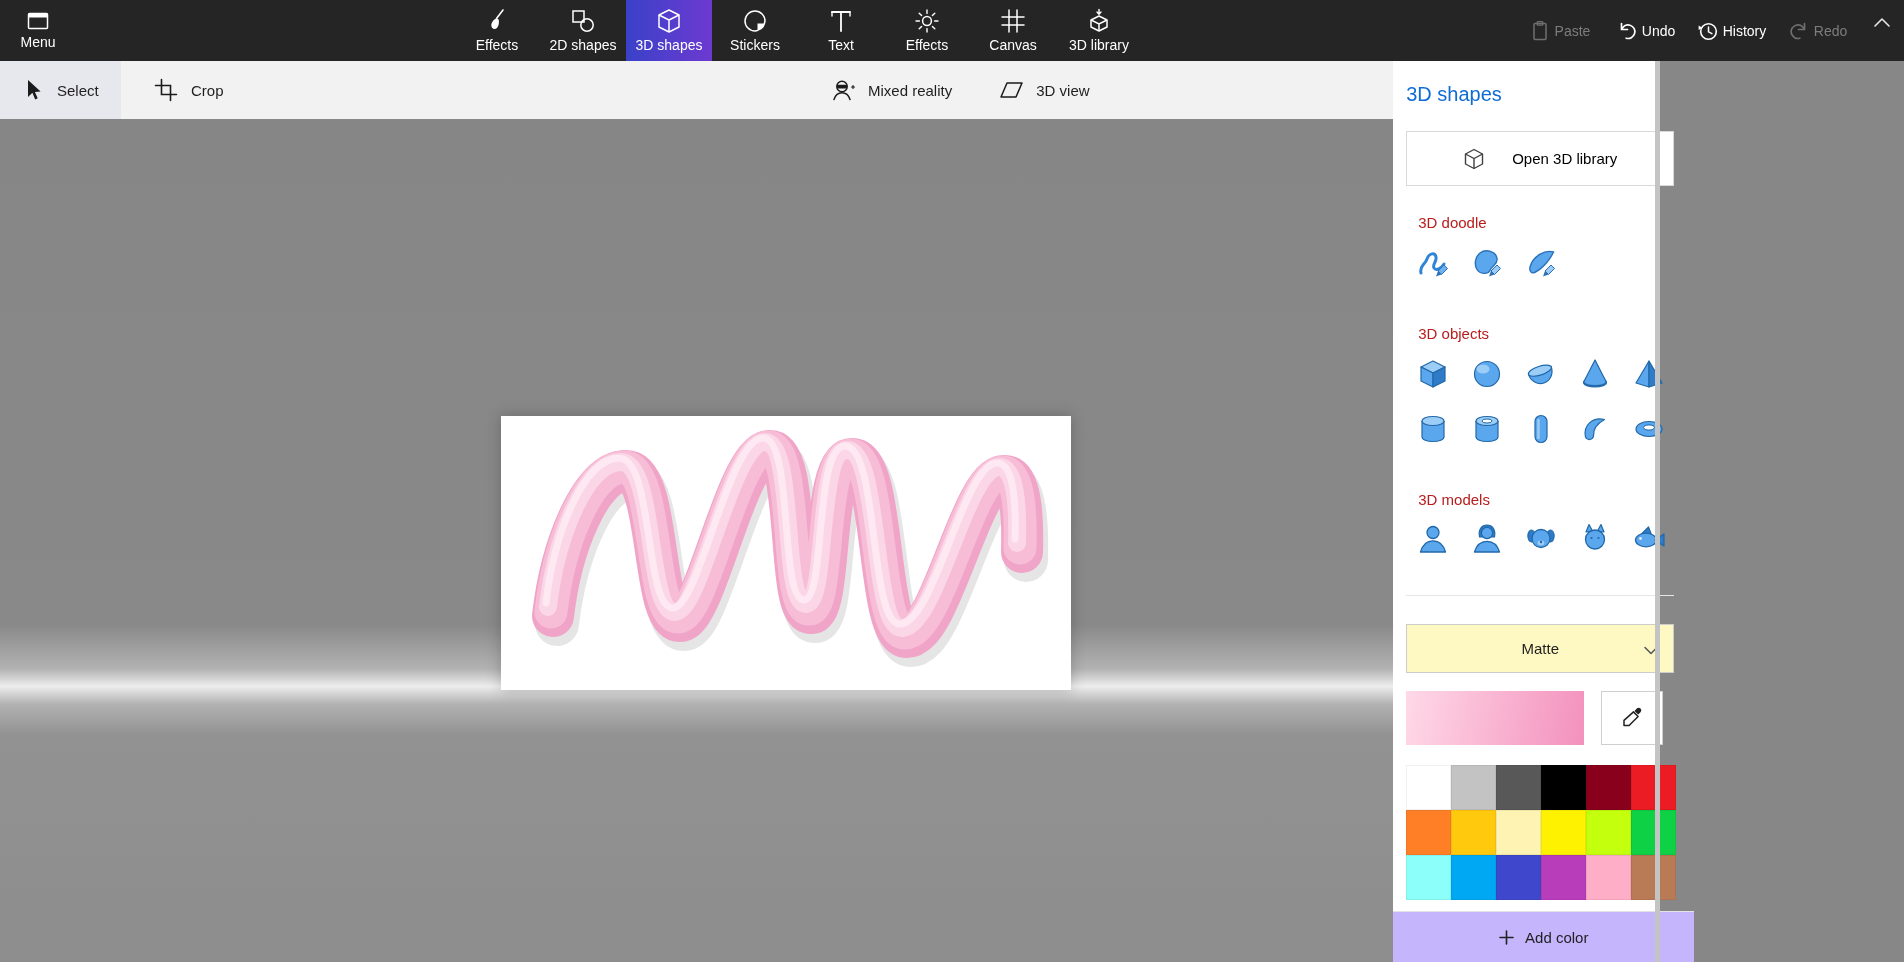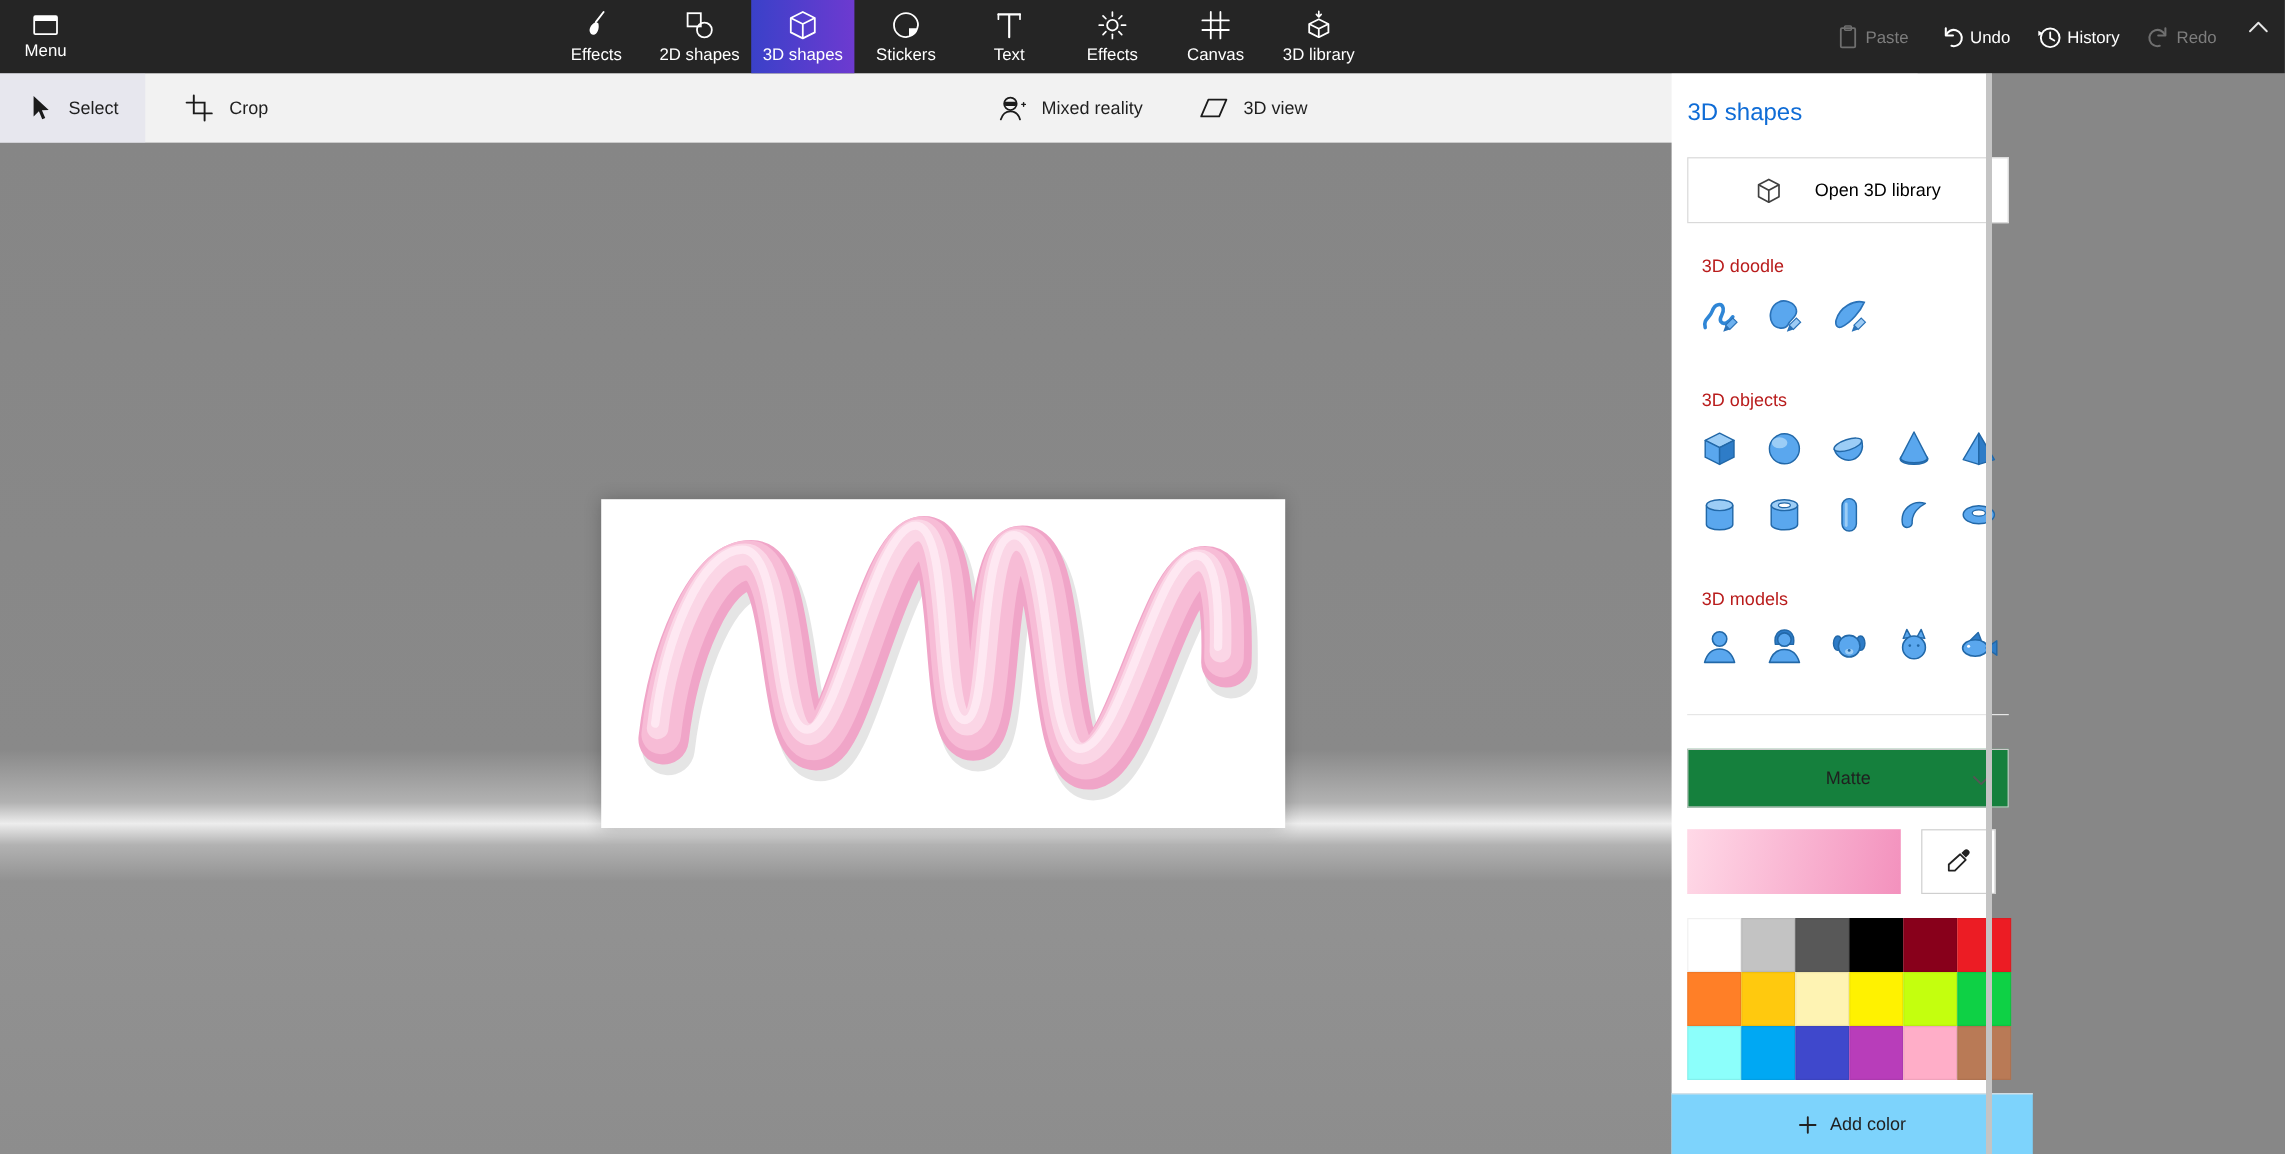--- a/index.html
+++ b/index.html
@@ -60,30 +60,30 @@
   .panel { position:relative; width:306px; height:901px; background:#fff; }
   .panel-title { position:absolute; left:13px; top:22px; font-size:20px; color:#0f6cd6; }
   .open-lib { position:absolute; left:13px; top:70px; width:268px; height:55px; background:#fff;
     border:1px solid #d9d9d9; display:flex; align-items:center; justify-content:center; gap:27px;
     font-size:15px; color:#000000; }
   .sec-label { position:absolute; left:13px; font-size:15px; color:#b91c1c;margin-left:12px; }
   .icon-row { position:absolute; left:23px; display:flex; gap:20px; }
   .p-icon { width:34px; height:34px; display:flex; align-items:center; justify-content:center; }
   .divider { position:absolute; left:13px; top:534px; width:268px; height:1px; background:#e6e6e6; }
   .finish-dd { position:absolute; left:13px; top:563px; width:268px; height:49px; border:1px solid #cccccc;
-    background:#15803d; display:flex; align-items:center; justify-content:center; font-size:15px; color:#1f1f1f; }
+    background:#fef9c3; display:flex; align-items:center; justify-content:center; font-size:15px; color:#1f1f1f; }
   .finish-dd svg { position:absolute; right:15px; top:21px; }
   .cur-color { position:absolute; left:13px; top:630px; width:178px; height:54px;
     background:linear-gradient(100deg,#ffd9e7,#f391bd); }
   .eyedrop { position:absolute; left:208px; top:630px; width:62px; height:54px; background:#fff;
     border:1px solid #cfcfcf; display:flex; align-items:center; justify-content:center; }
   .palette { position:absolute; left:13px; top:704px; width:270px; display:grid;
     grid-template-columns:repeat(6,45px); grid-auto-rows:45px; }
   .swatch { width:45px; height:45px; box-shadow:inset 0 0 0 1px rgba(0,0,0,0.06); }
-  .add-color { position:absolute; left:0; top:850px; width:301px; height:51px; background:#7dd3fc;
+  .add-color { position:absolute; left:0; top:850px; width:301px; height:51px; background:#c4b5fd;
     border-top:1px solid #e3e3e3; display:flex; align-items:center; justify-content:center; gap:11px;
     font-size:15px; color:#1f1f1f; }
   .pscroll { position:absolute; right:0; top:0; width:5px; height:901px; background:#ececec; }
   .pscroll .pthumb { position:absolute; left:0; top:0; width:5px; height:100%; background:#c4c4c4; }
 </style>
 </head>
 <body>
 
 <header class="topbar">
 

